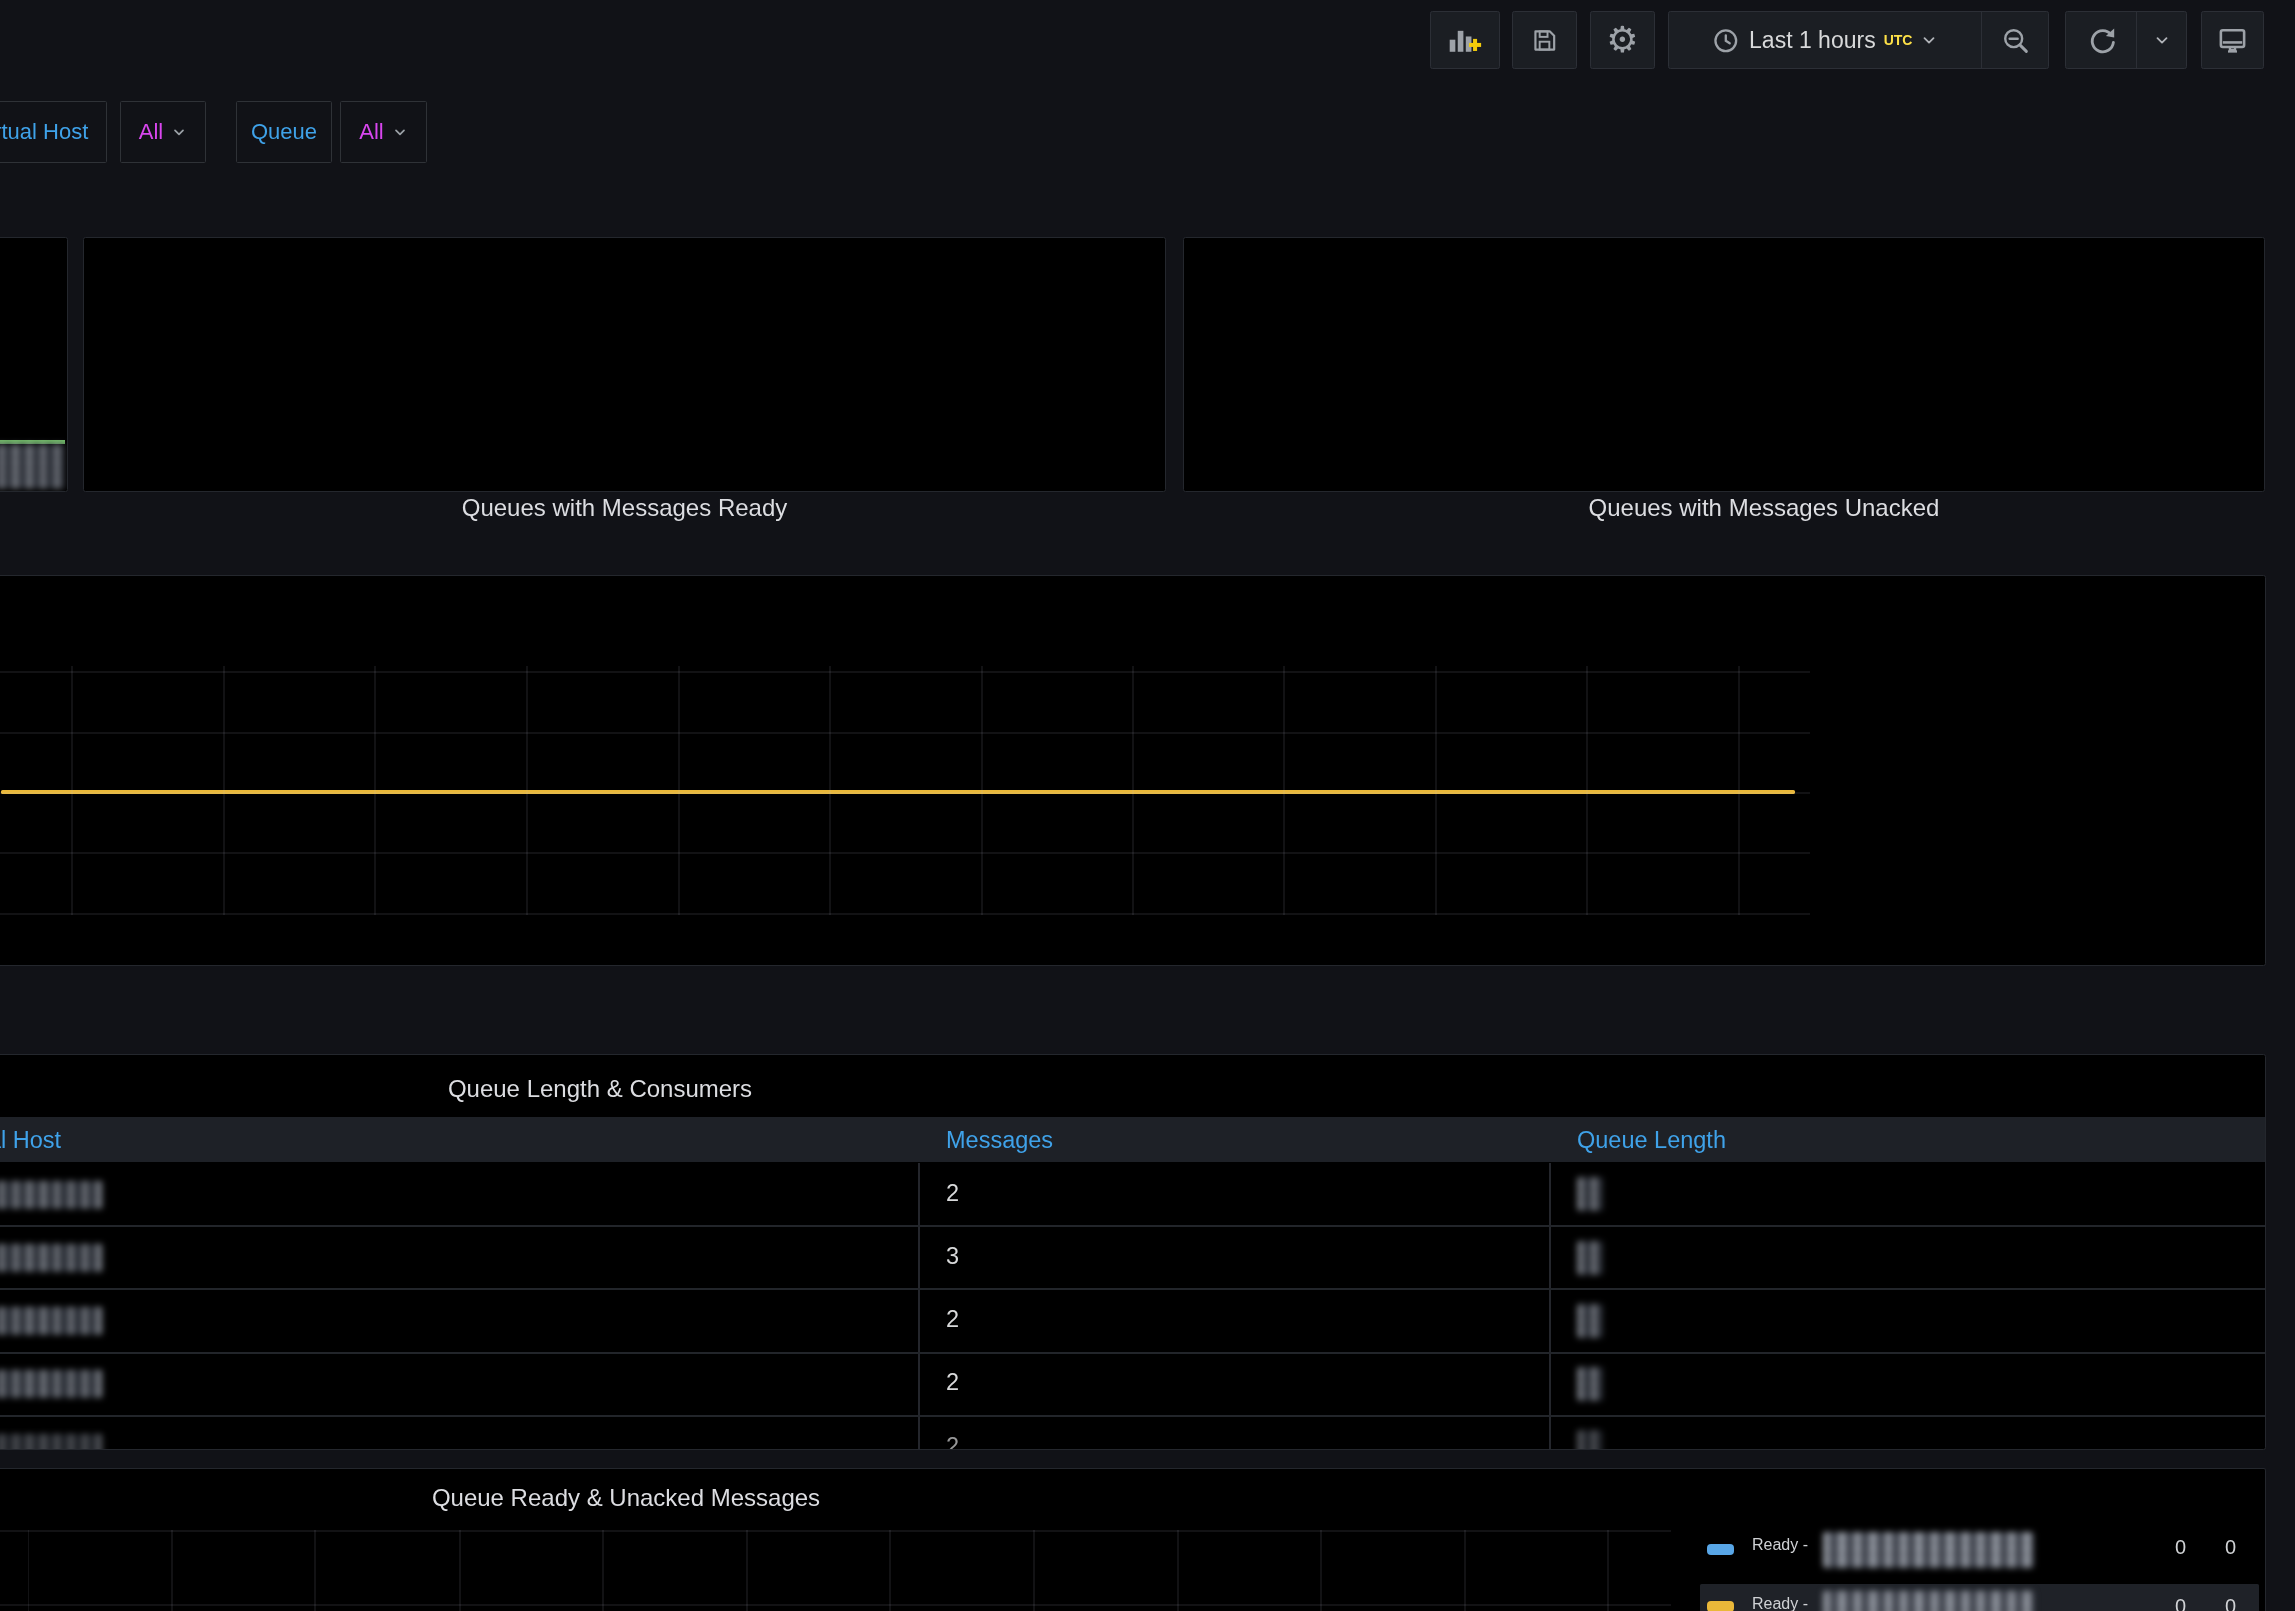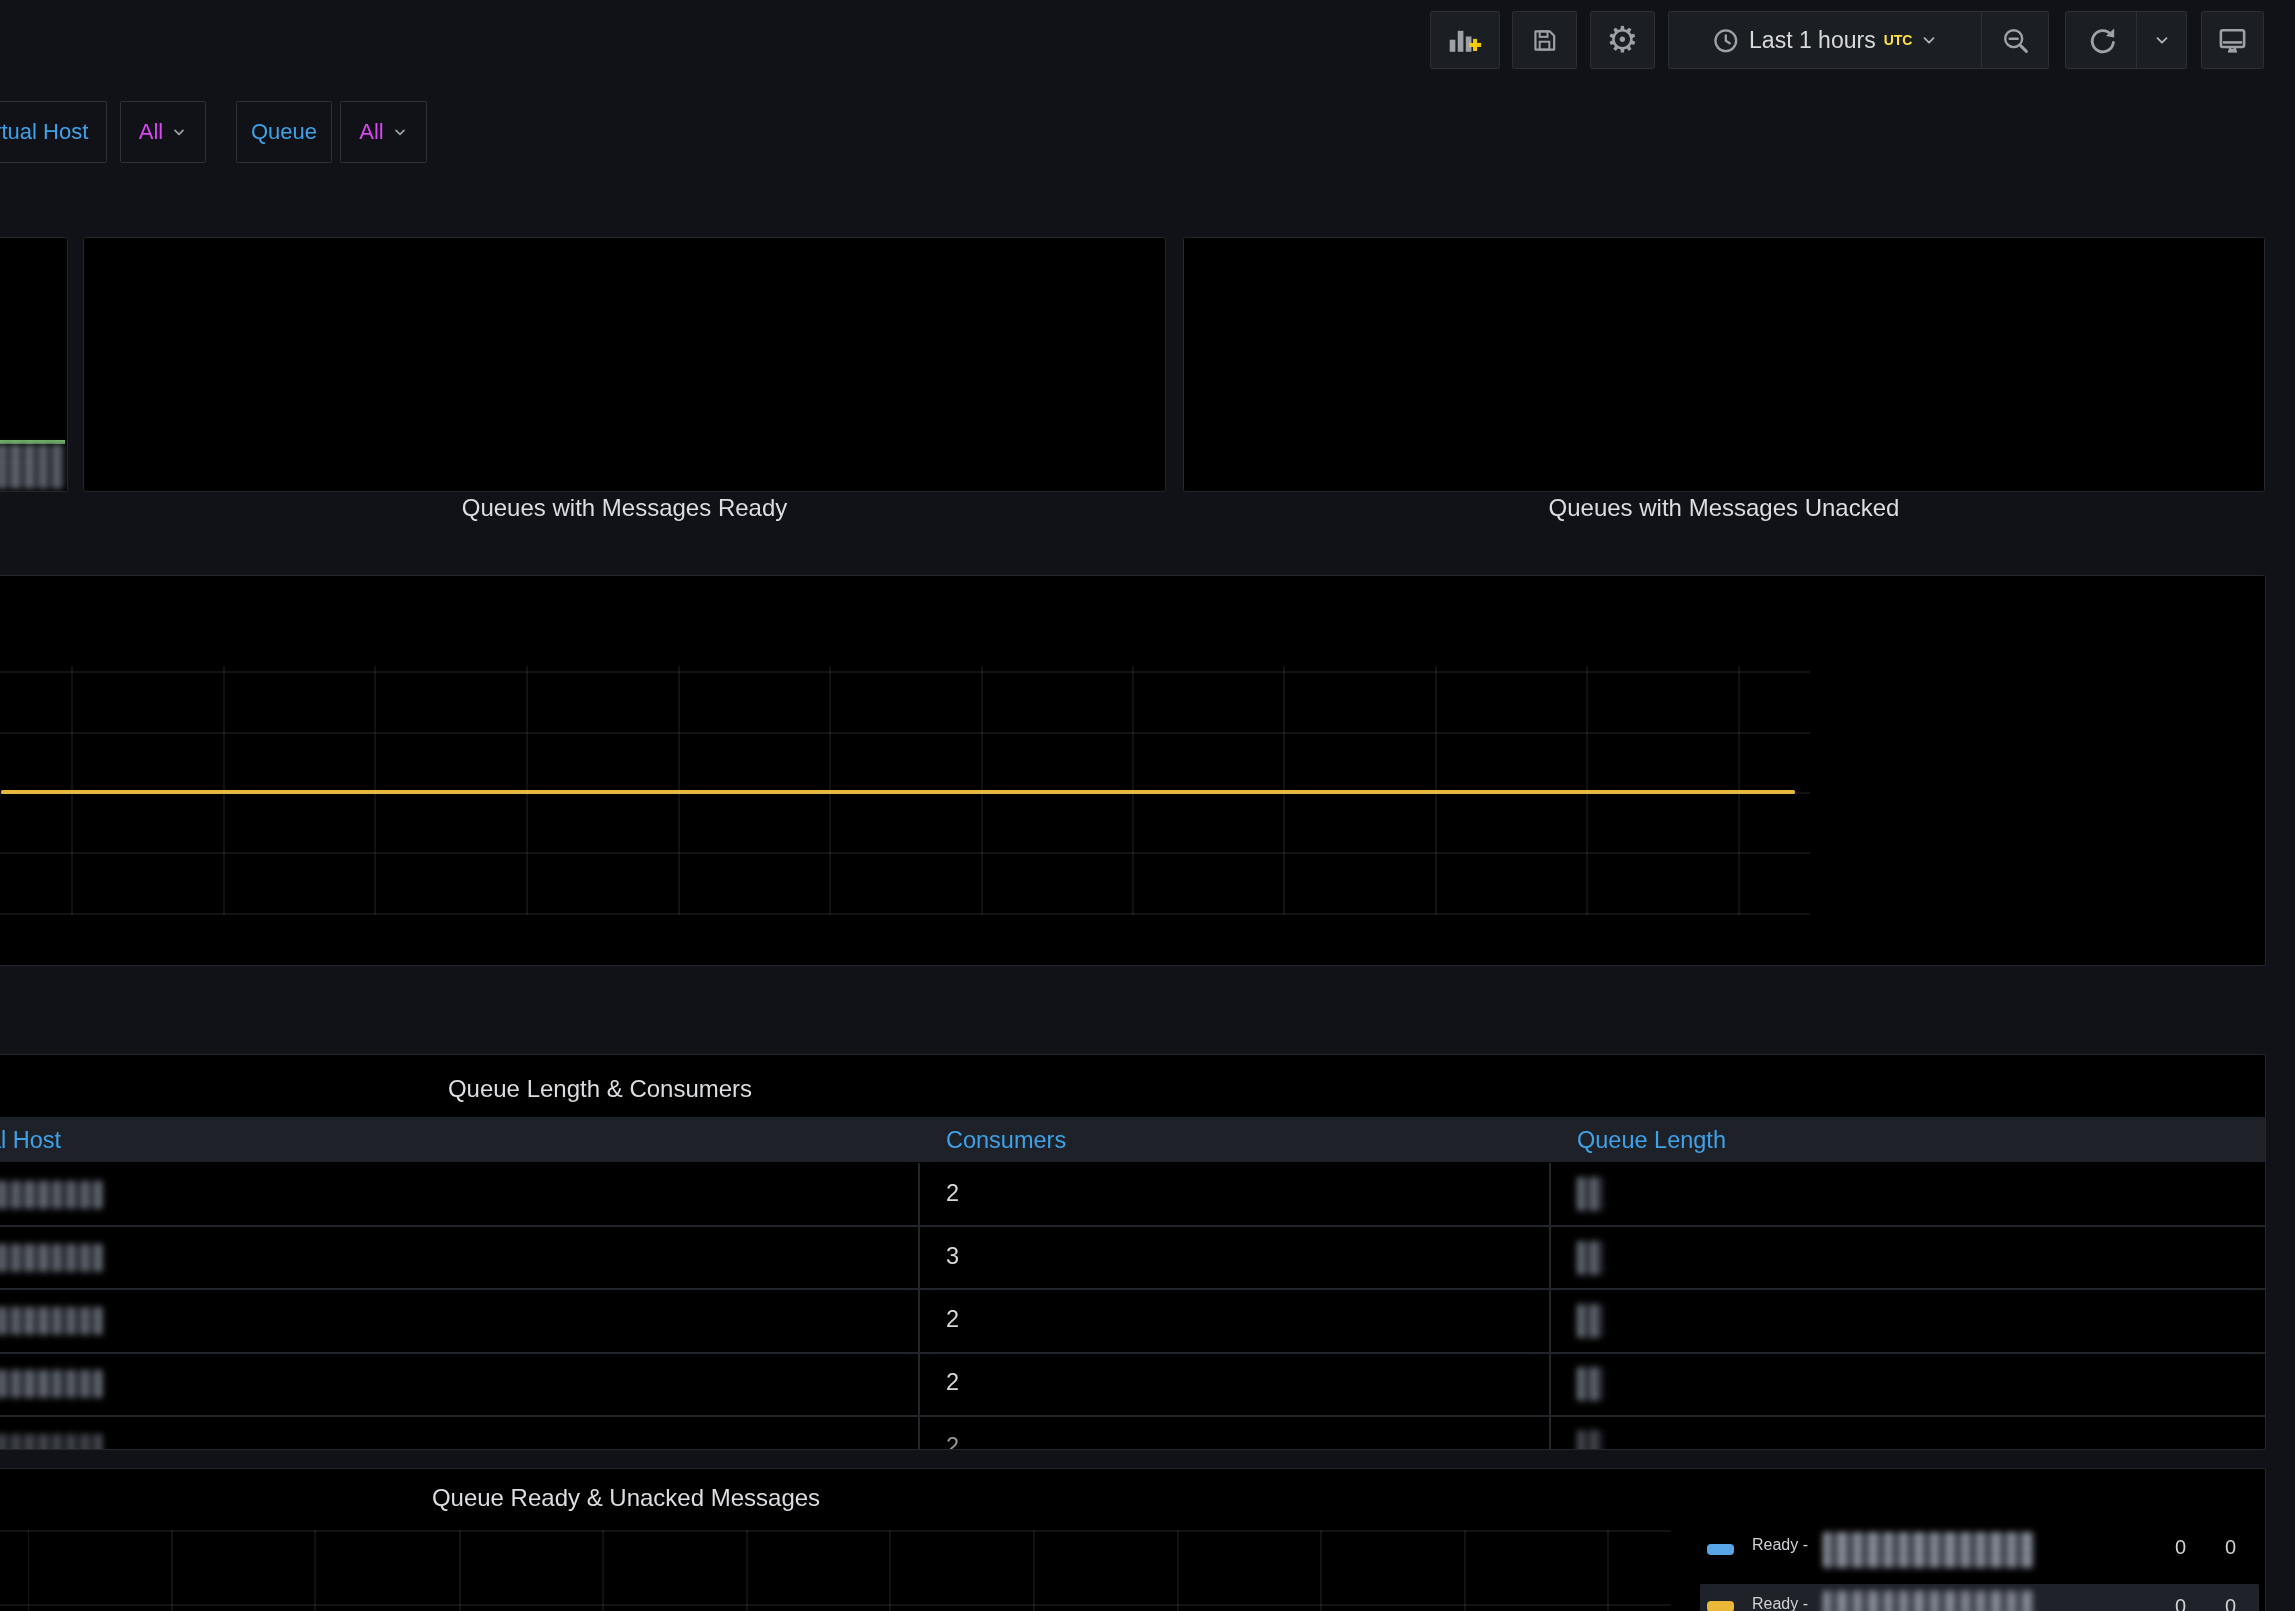--- a/index.html
+++ b/index.html
@@ -197,21 +197,21 @@
 <div class="panel" style="left:-32px; top:237px; width:100px; height:255px; overflow:hidden;">
   <div style="position:absolute; left:1.6px; right:1.6px; bottom:47px; height:4px; background:#73bf69;"></div>
   <div class="blur dark" style="left:1.6px; right:1.6px; bottom:1.6px; height:45px; border-radius:0;"></div>
 </div>
 
 <div class="panel" style="left:83px; top:237px; width:1083px; height:255px;">
   <div class="stat-title">Queues with Messages Ready</div>
   <div class="stat-value">0</div>
 </div>
 
-<div class="panel" style="left:1183px; top:237px; width:1082px; height:255px;">
+<div class="panel" style="left:1183px; top:237px; width:1082px; height:255px;padding-left:40px;">
   <div class="stat-title">Queues with Messages Unacked</div>
   <div class="stat-value">0</div>
 </div>
 
 <div class="panel" style="left:-16px; top:575px; width:2282px; height:391px;">
   <div class="ptitle" style="left:641px; top:597px;">Virtual Host Ready &amp; Unacked Messages</div>
 
   <div id="vhost-plot" style="position:absolute; left:16px; top:0; width:1810px; height:391px;"></div>
 
   <div>
@@ -247,21 +247,21 @@
     <span class="legend-val" style="left:2201px; top:753px;">0</span>
   </div>
 <div class="flatline" style="left:16px; top:214px; width:1794px;"></div>
   </div>
 
 <div class="panel" style="left:-16px; top:1054px; width:2282px; height:396px; overflow:hidden;">
   <div class="ptitle" style="left:615px; top:1073px; position:absolute; top:19.5px;">Queue Length &amp; Consumers</div>
 
   <div class="th-band">
     <span class="th" style="left:-45px; top:9.7px;">Virtual Host</span>
-    <span class="th" style="left:961px; top:9.7px;">Consumers</span>
+    <span class="th" style="left:961px; top:9.7px;">Messages</span>
     <span class="th" style="left:1592px; top:9.7px;">Queue Length</span>
   </div>
 
   <div class="colsep" style="left:933px; top:108px; height:288px;"></div>
   <div class="colsep" style="left:1564px; top:108px; height:288px;"></div>
 
   <div>
     <div class="blur dark" style="left:0px; top:126px; width:118px; height:27.6px;"></div>
     <span class="cell-num" style="left:961px; top:125px;">2</span>
     <div class="blur dark" style="left:1592px; top:122px; width:26px; height:34px;"></div>

